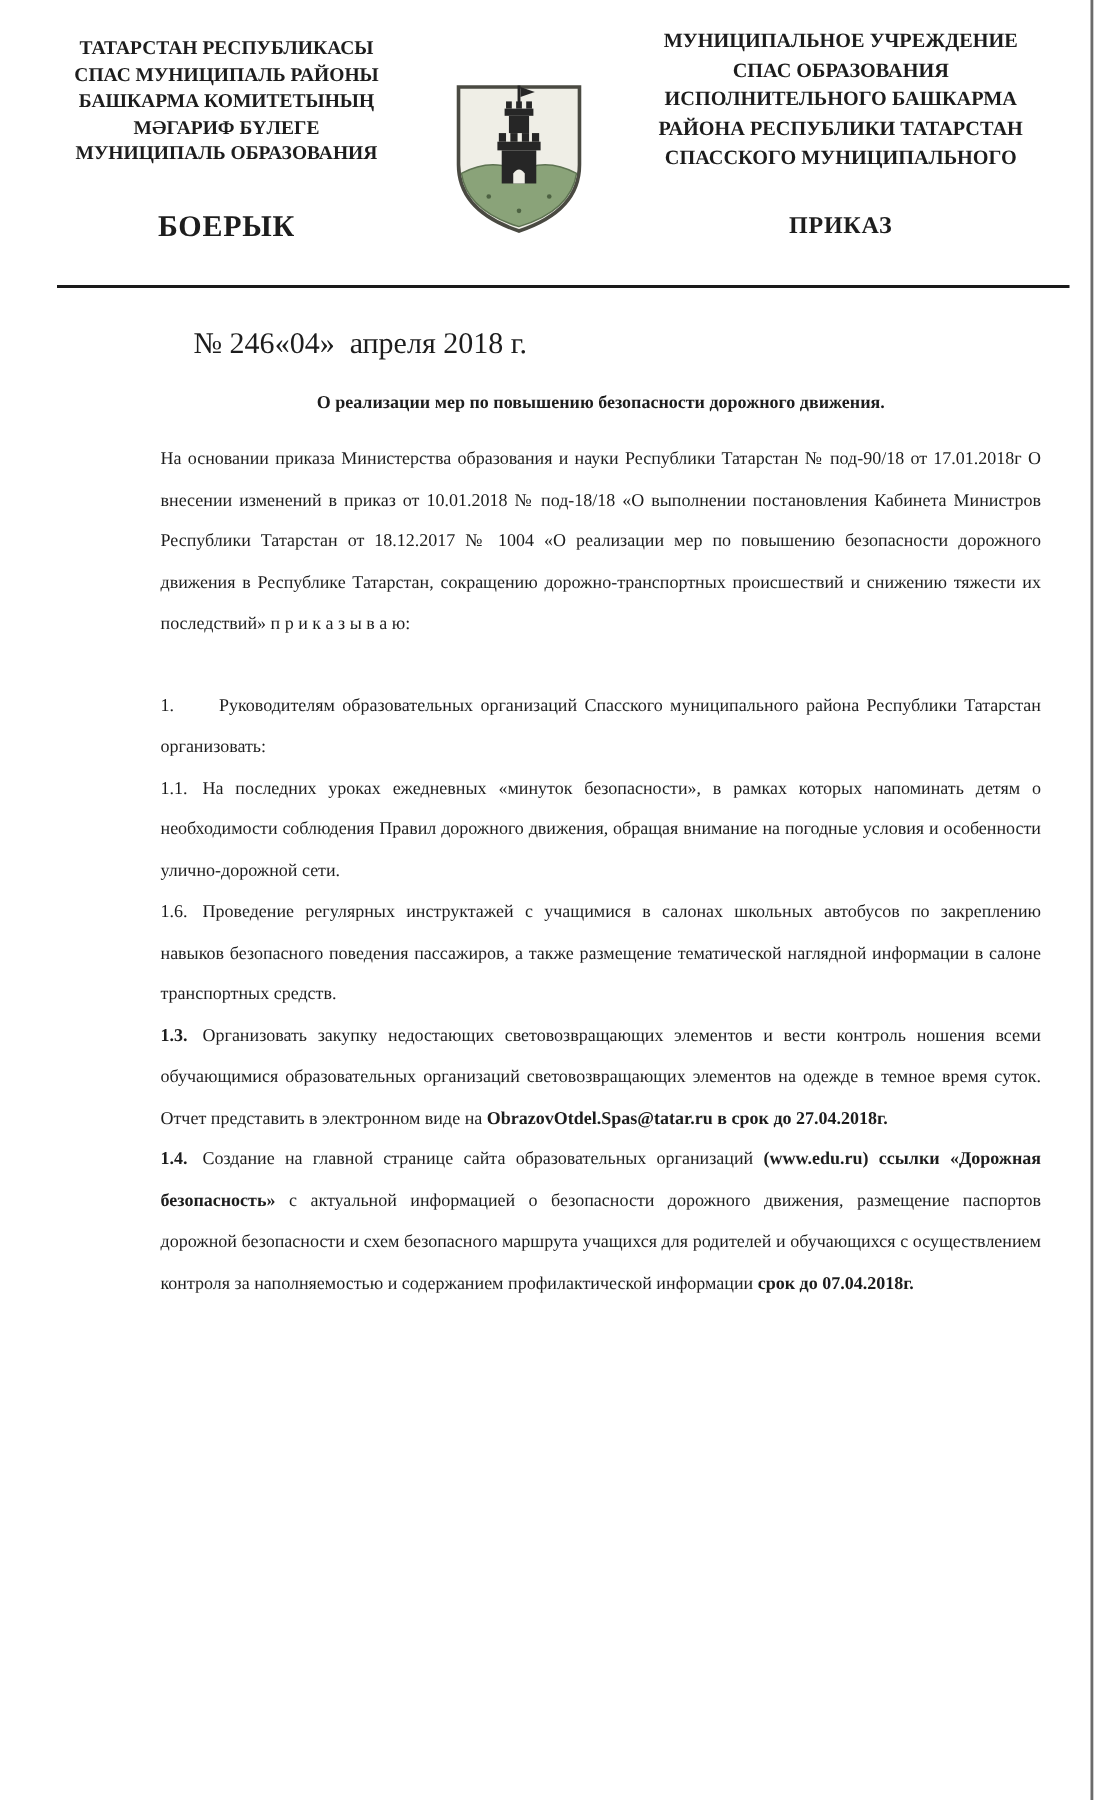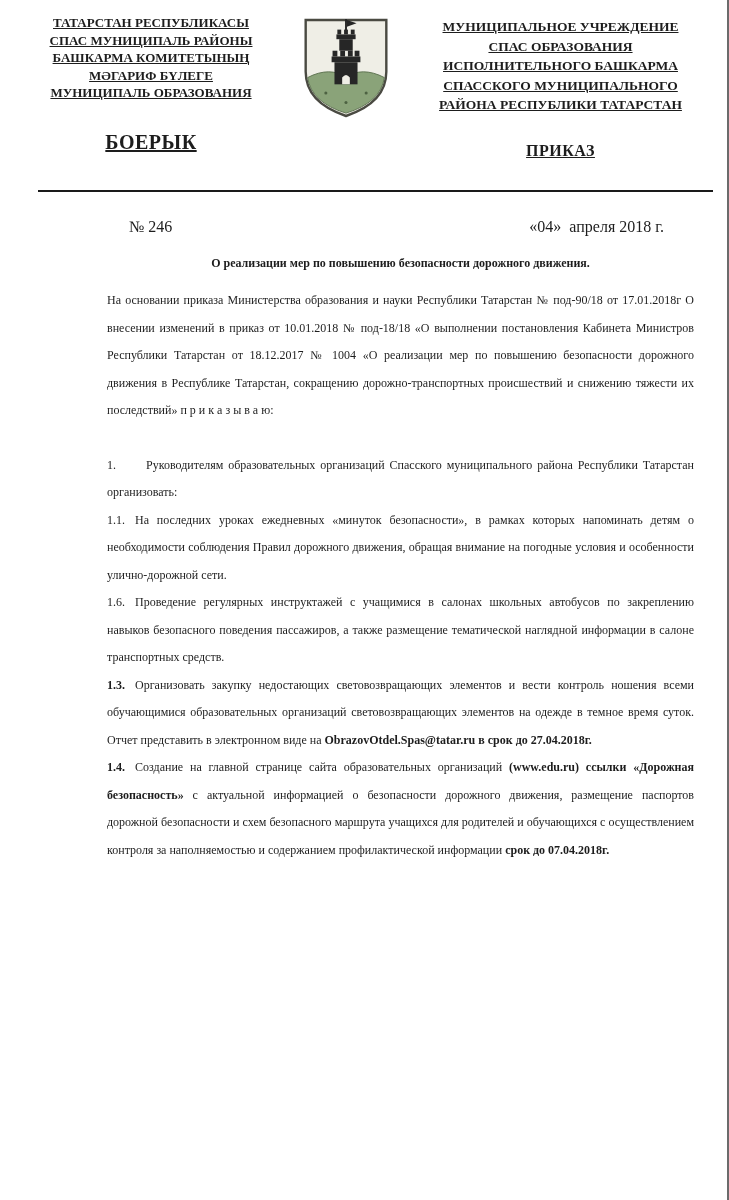--- a/index.html
+++ b/index.html
@@ -11,23 +11,22 @@
     box-sizing: border-box;
     font-family: "Liberation Serif", serif;
     color: #1d1d1d;
     position: relative;
     overflow: hidden;
     border-right: 2px solid #6b6b6b;
   }
   
   .letterhead {
     display: flex;
-    align-items: flex-start;
+    align-items: flex-end;
     padding: 12px 16px 0 20px;
-    text-decoration: underline;
   }
   .org { font-weight: bold; text-align: center; }
   .org-left {
     width: 262px;
     font-size: 13px;
     line-height: 17.5px;
     padding-top: 2px;
   }
   .emblem-wrap {
     width: 128px;
@@ -56,22 +55,21 @@
     height: 2px;
     background: #1a1a1a;
     margin: 30px 14px 0 38px;
   }
   
   .content {
     padding: 26px 33px 0 107px;
   }
   .meta-row {
     display: flex;
-    justify-content: space-between;
-    font-size: 16px;
+    font-size: 20px;
     padding: 0 30px 0 22px;
   }
   .meta-date { white-space: pre; }
   .order-title {
     font-size: 12px;
     font-weight: bold;
     text-align: center;
     margin: 20px 0 16px 0;
   }
   .para {
@@ -131,22 +129,22 @@
         <circle cx="29" cy="82" r="1.6" fill="#4d6242"></circle>
         <circle cx="71" cy="82" r="1.6" fill="#4d6242"></circle>
         <circle cx="50" cy="92" r="1.6" fill="#4d6242"></circle>
       </svg>
     </div>
 
     <div class="org org-right">
       <div>МУНИЦИПАЛЬНОЕ УЧРЕЖДЕНИЕ</div>
       <div>СПАС ОБРАЗОВАНИЯ</div>
       <div>ИСПОЛНИТЕЛЬНОГО БАШКАРМА</div>
+      <div>РАЙОНА РЕСПУБЛИКИ ТАТАРСТАН</div>
       <div>СПАССКОГО МУНИЦИПАЛЬНОГО</div>
-      <div>РАЙОНА РЕСПУБЛИКИ ТАТАРСТАН</div>
       <div class="doc-type-right">ПРИКАЗ</div>
     </div>
 
   </header>
 
   <div class="rule"></div>
 
   <div class="content">
 
     <div class="meta-row">

